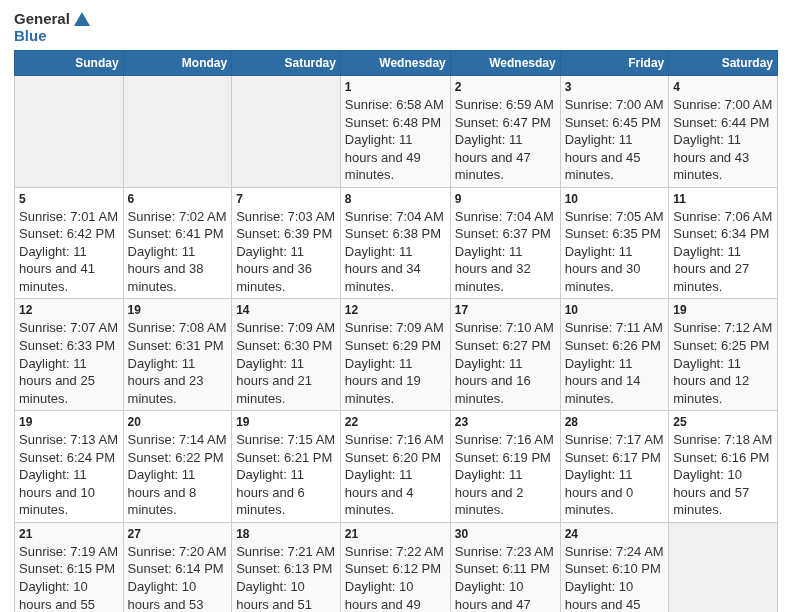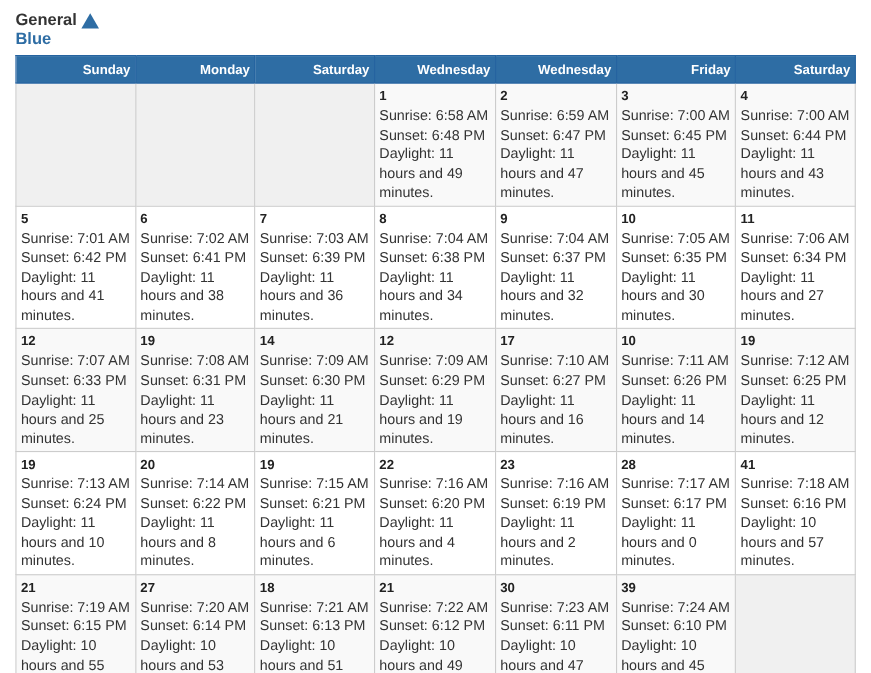--- a/index.html
+++ b/index.html
@@ -229,21 +229,21 @@
           </td>
           <td>
             <span class="day-num">23</span>
             <div class="day-info">Sunrise: 7:16 AM<br>Sunset: 6:19 PM<br>Daylight: 11 hours and 2 minutes.</div>
           </td>
           <td>
             <span class="day-num">28</span>
             <div class="day-info">Sunrise: 7:17 AM<br>Sunset: 6:17 PM<br>Daylight: 11 hours and 0 minutes.</div>
           </td>
           <td>
-            <span class="day-num">41</span>
+            <span class="day-num">25</span>
             <div class="day-info">Sunrise: 7:18 AM<br>Sunset: 6:16 PM<br>Daylight: 10 hours and 57 minutes.</div>
           </td>
         </tr>
         <tr>
           <td>
             <span class="day-num">21</span>
             <div class="day-info">Sunrise: 7:19 AM<br>Sunset: 6:15 PM<br>Daylight: 10 hours and 55 minutes.</div>
           </td>
           <td>
             <span class="day-num">27</span>
@@ -255,20 +255,20 @@
           </td>
           <td>
             <span class="day-num">21</span>
             <div class="day-info">Sunrise: 7:22 AM<br>Sunset: 6:12 PM<br>Daylight: 10 hours and 49 minutes.</div>
           </td>
           <td>
             <span class="day-num">30</span>
             <div class="day-info">Sunrise: 7:23 AM<br>Sunset: 6:11 PM<br>Daylight: 10 hours and 47 minutes.</div>
           </td>
           <td>
-            <span class="day-num">39</span>
+            <span class="day-num">24</span>
             <div class="day-info">Sunrise: 7:24 AM<br>Sunset: 6:10 PM<br>Daylight: 10 hours and 45 minutes.</div>
           </td>
           <td class="empty-cell"></td>
         </tr>
       </tbody>
   </table>
 </div>
 
 </body></html>

